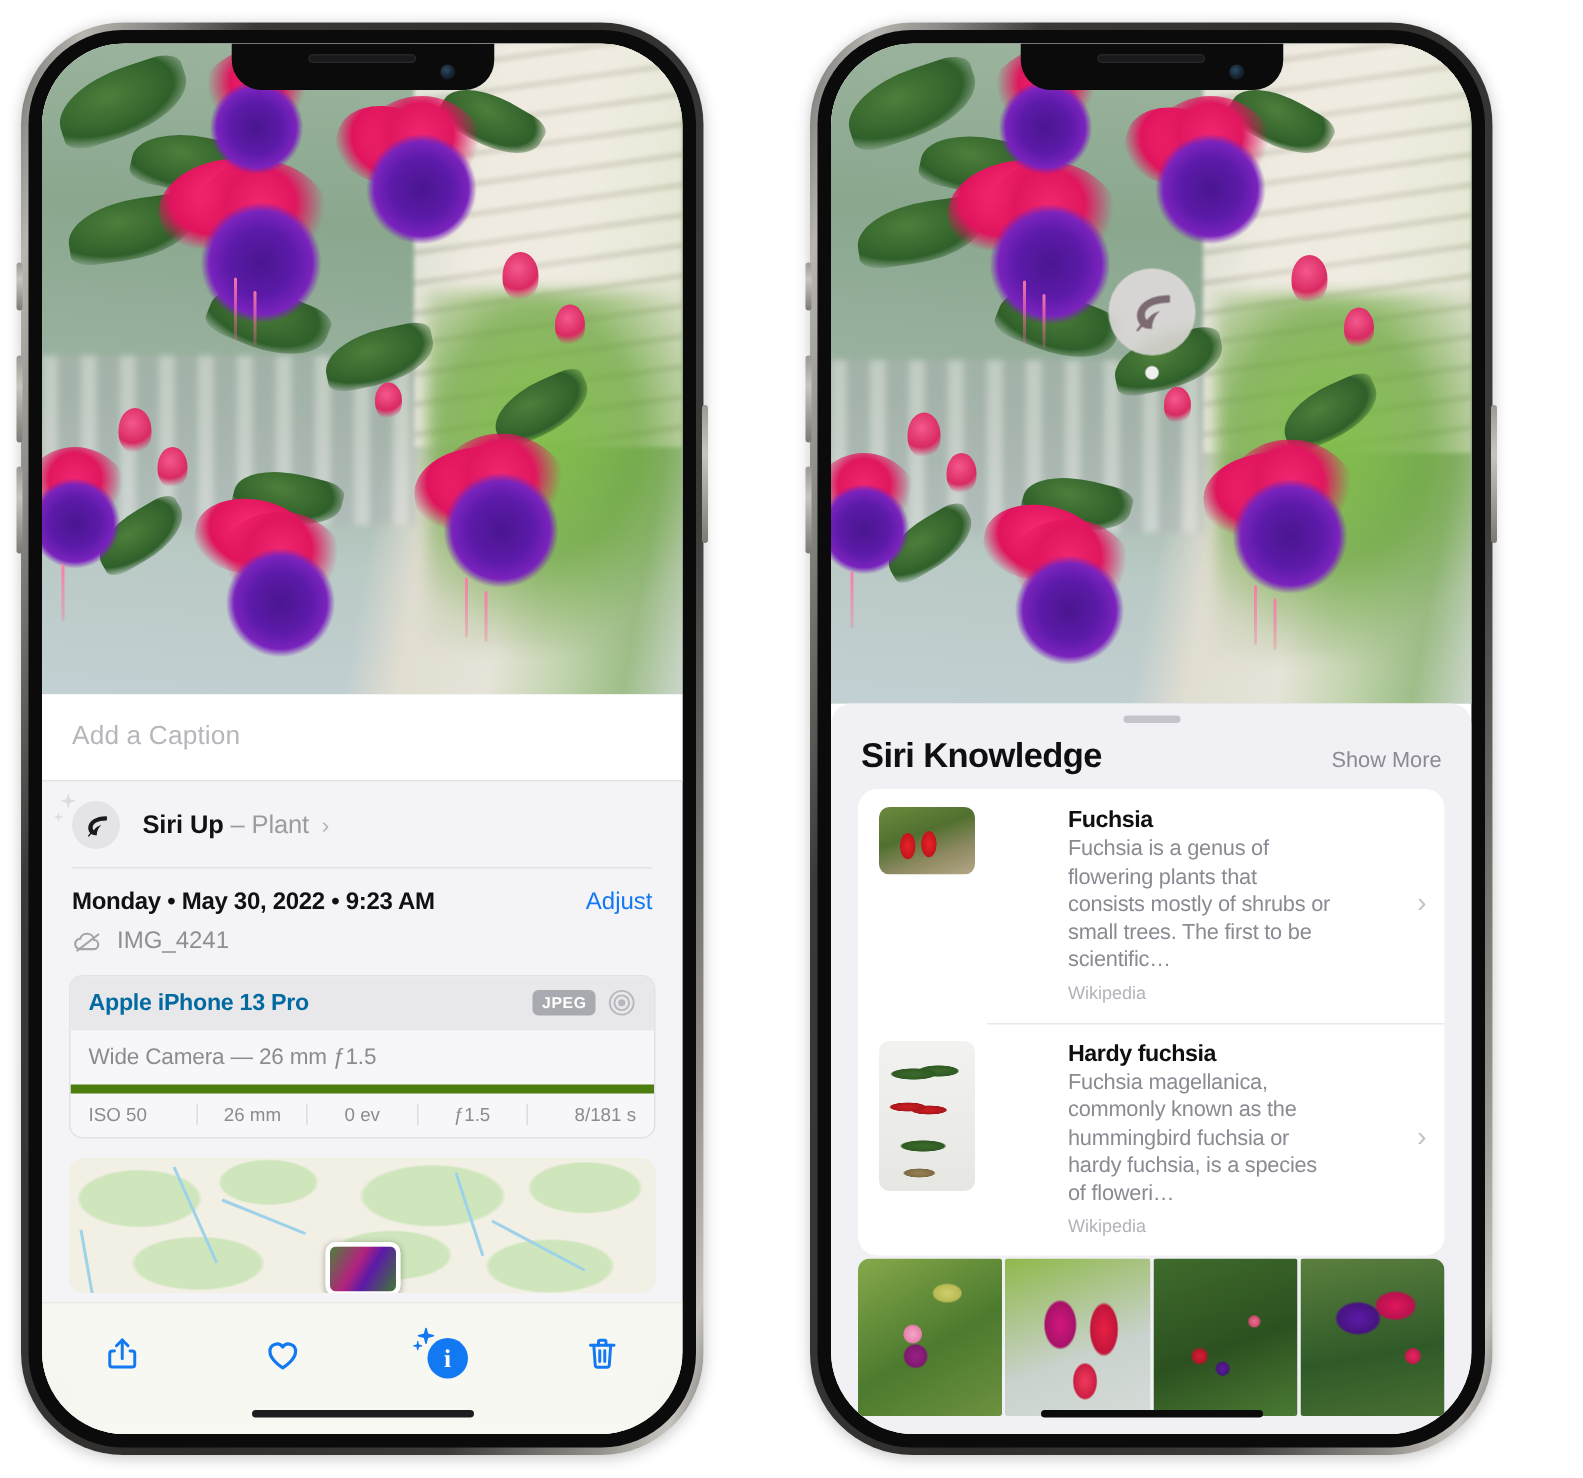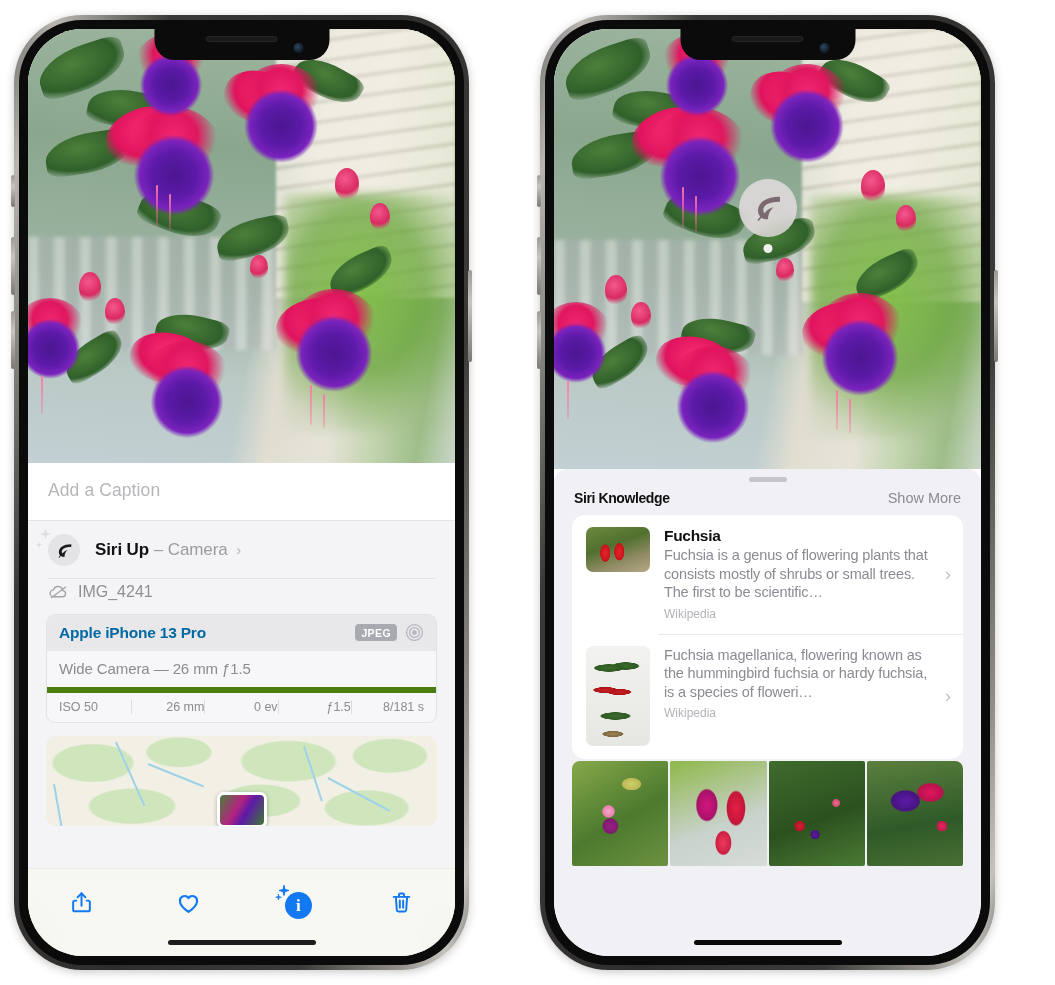--- a/index.html
+++ b/index.html
@@ -215,21 +215,21 @@
   .meta-line2 .txt { font-size: 15px; color: #8b8b91; letter-spacing: -.1px; }
   .chip-vibrant {
     border: 1px solid #b8b8bf; color: #8b8b91; font-size: 10.5px;
     letter-spacing: .5px; padding: 3px 9px; border-radius: 11px;
   }
   .meta-foot {
     border-top: 6px solid #4d7c0f;
     display: flex; align-items: center; padding: 7px 12px 8px 12px;
   }
   .meta-foot .cell {
-    flex: 1; text-align: right; font-size: 12.5px; color: #8b8b91;
+    flex: 1; text-align: center; font-size: 12.5px; color: #8b8b91;
     border-left: 1px solid #dcdce1;
   }
   .meta-foot .cell:first-child { text-align: left; border-left: none; }
   .meta-foot .cell:last-child  { text-align: right; }
 
   .map-card {
     margin: 13px 18px 0 18px; height: 90px; border-radius: 10px;
     overflow: hidden; position: relative;
     background: #f0ece2;
   }
@@ -304,27 +304,27 @@
     position: absolute; right: 18px; top: 4px;
     width: 29px; height: 29px; border-radius: 50%; background: #e0dfe5;
     display: flex; align-items: center; justify-content: center;
   }
   .close-btn svg { width: 13px; height: 13px; stroke: #76757e; stroke-width: 2.2; stroke-linecap: round; }
 
   .sec-head {
     display: flex; align-items: baseline; justify-content: space-between;
     padding: 8px 20px 9px 20px;
   }
-  .sec-title { font-size: 14px; font-weight: 700; color: #0f0f11; letter-spacing: -.4px; }
+  .sec-title { font-size: 23px; font-weight: 700; color: #0f0f11; letter-spacing: -.4px; }
   .sec-action { font-size: 14.5px; color: #8b8a93; }
 
   .know-card {
     margin: 0 18px; background: #fff; border-radius: 13px; overflow: hidden;
   }
-  .know-row { display: flex; padding: 12px 12px 13px 14px; position: relative; align-items: flex-start; }
+  .know-row { display: flex; padding: 12px 12px 13px 14px; position: relative; align-items: flex-start; gap: 48px; }
   .know-row + .know-row::before {
     content: ""; position: absolute; left: 86px; right: 0; top: 0; height: 1px; background: #eaeaee;
   }
   .know-thumb {
     width: 64px; flex: 0 0 64px; border-radius: 7px; overflow: hidden;
     margin-right: 14px; position: relative;
   }
   .know-thumb.t1 {
     height: 45px;
     background:
@@ -455,25 +455,29 @@
                 </svg>
               <div class="lookup-icon">
                 <svg viewBox="0 0 24 24">
                     <path d="M21 3C11 3 4 7.5 4 14c0 2 .7 3.6 1.8 4.8l-2 2.6c-.4.5.4 1.2.9.7l2.1-2.3C8 20.6 9.8 21 12 21c0-4 1.6-7.3 4.4-9.6C13.8 12 11 13.6 9.3 16.2 8.6 15.5 8.2 14.6 8.2 13.4c0-3.5 4.6-6.4 12.8-6.4.4 0 .6-.2.6-.6V3.6c0-.4-.2-.6-.6-.6z"></path>
                   </svg>
               </div>
             </div>
             <div class="lookup-text">
               <span>Siri Up</span>
               <span class="sub">–</span>
-              <span class="sub">Camera</span>
+              <span class="sub">Plant</span>
               <span class="chev-sm">›</span>
             </div>
           </div>
 
+          <div class="date-row">
+            <div class="date-txt">Monday • May 30, 2022 • 9:23 AM</div>
+            <div class="adjust">Adjust</div>
+          </div>
 
           <div class="file-row">
             <svg viewBox="0 0 24 24">
               <path d="M6.5 18h10a3.5 3.5 0 0 0 .4-6.98A5.5 5.5 0 0 0 6.2 10.1 3.95 3.95 0 0 0 6.5 18z"></path>
               <line x1="3.5" y1="19.5" x2="20.5" y2="6.5"></line>
             </svg>
             <div class="file-name">IMG_4241</div>
           </div>
 
           <div class="meta-card">
@@ -623,21 +627,22 @@
               <div class="know-body">
                 <div class="know-title">Fuchsia</div>
                 <div class="know-desc">Fuchsia is a genus of flowering plants that consists mostly of shrubs or small trees. The first to be scientific…</div>
                 <div class="know-src">Wikipedia</div>
               </div>
               <div class="know-chev">›</div>
             </div>
             <div class="know-row">
               <div class="know-thumb t2"></div>
               <div class="know-body">
-                <div class="know-desc">Fuchsia magellanica, flowering known as the hummingbird fuchsia or hardy fuchsia, is a species of floweri…</div>
+                <div class="know-title">Hardy fuchsia</div>
+                <div class="know-desc">Fuchsia magellanica, commonly known as the hummingbird fuchsia or hardy fuchsia, is a species of floweri…</div>
                 <div class="know-src">Wikipedia</div>
               </div>
               <div class="know-chev">›</div>
             </div>
           </div>
 
 
           <div class="simgrid">
             <div class="cell sim1"></div>
             <div class="cell sim2"></div>

